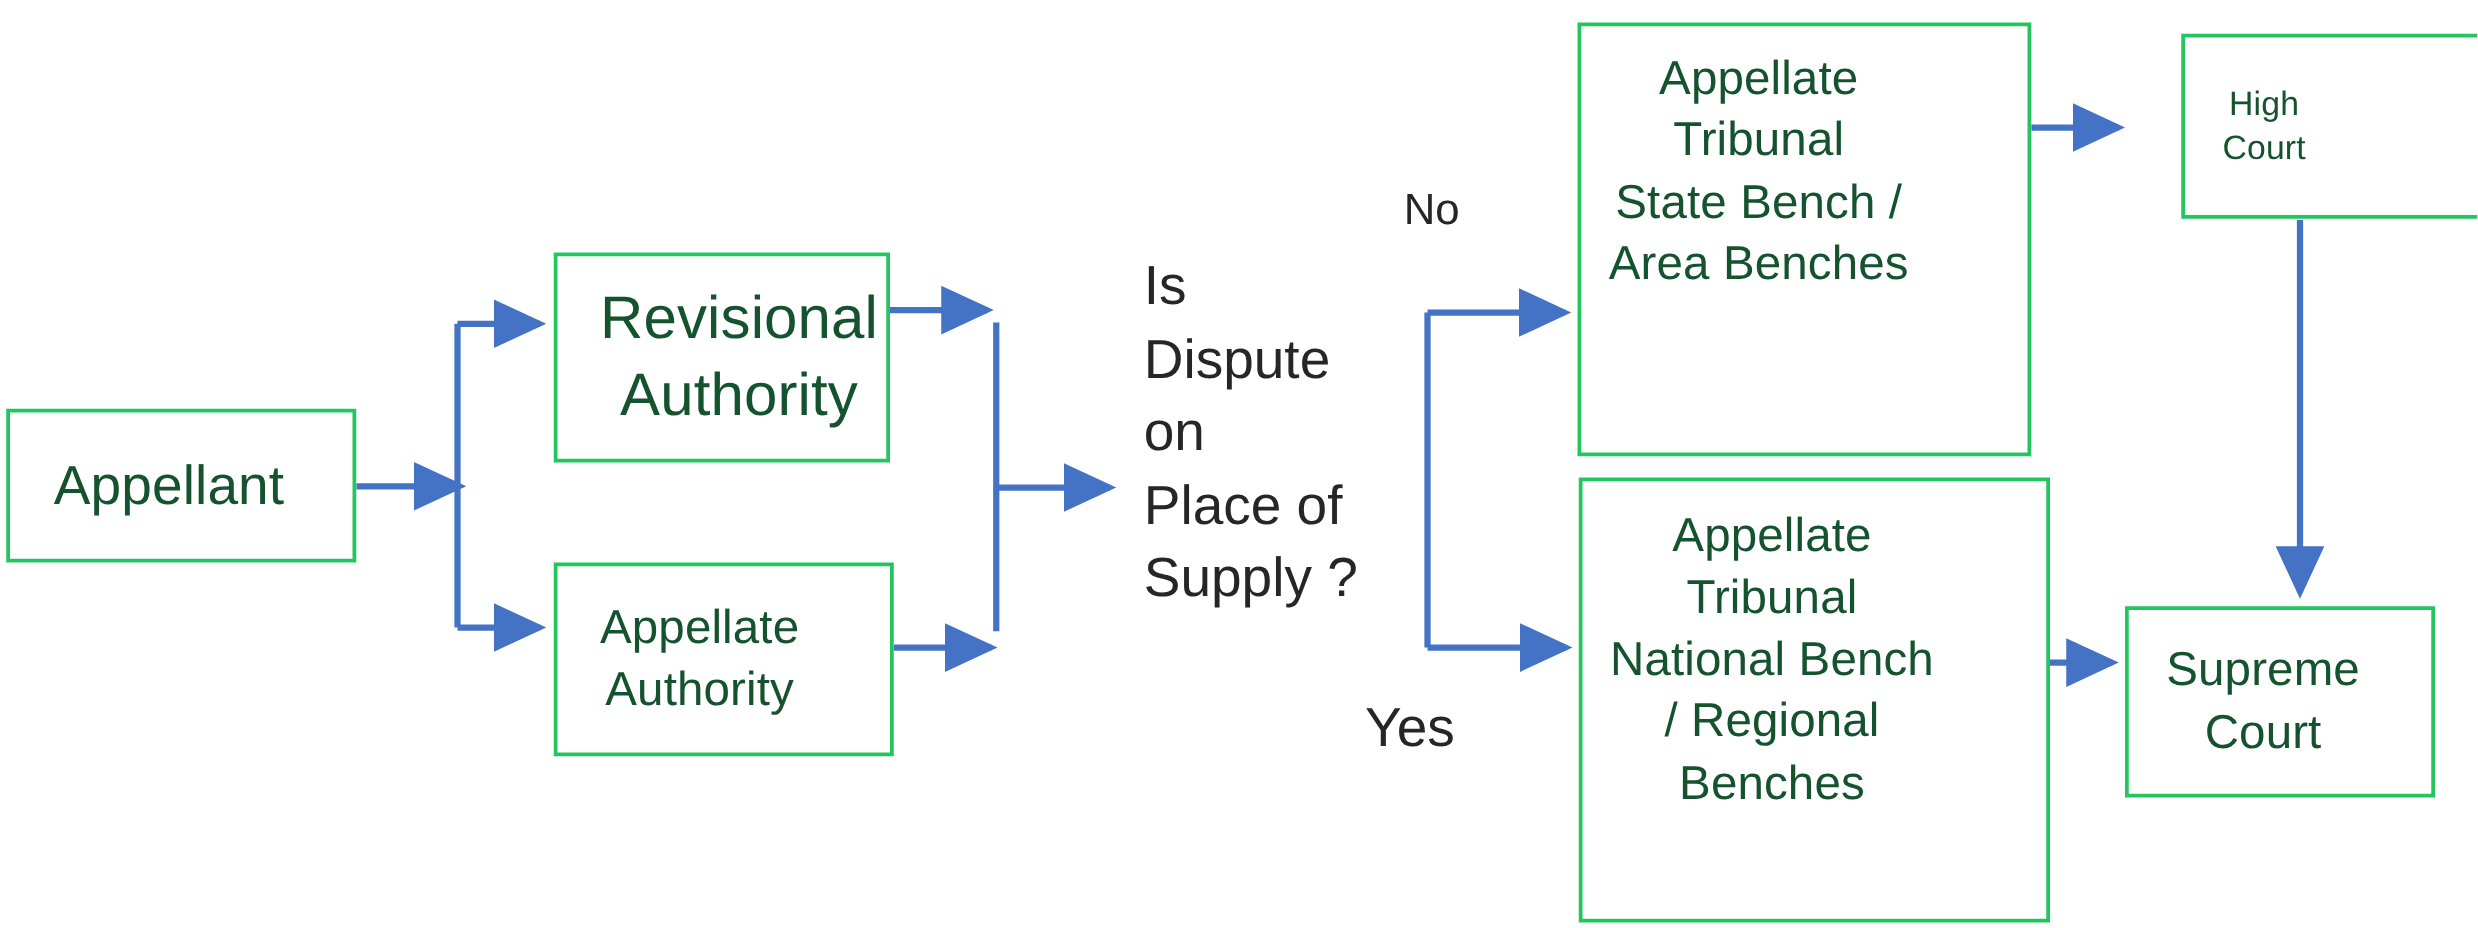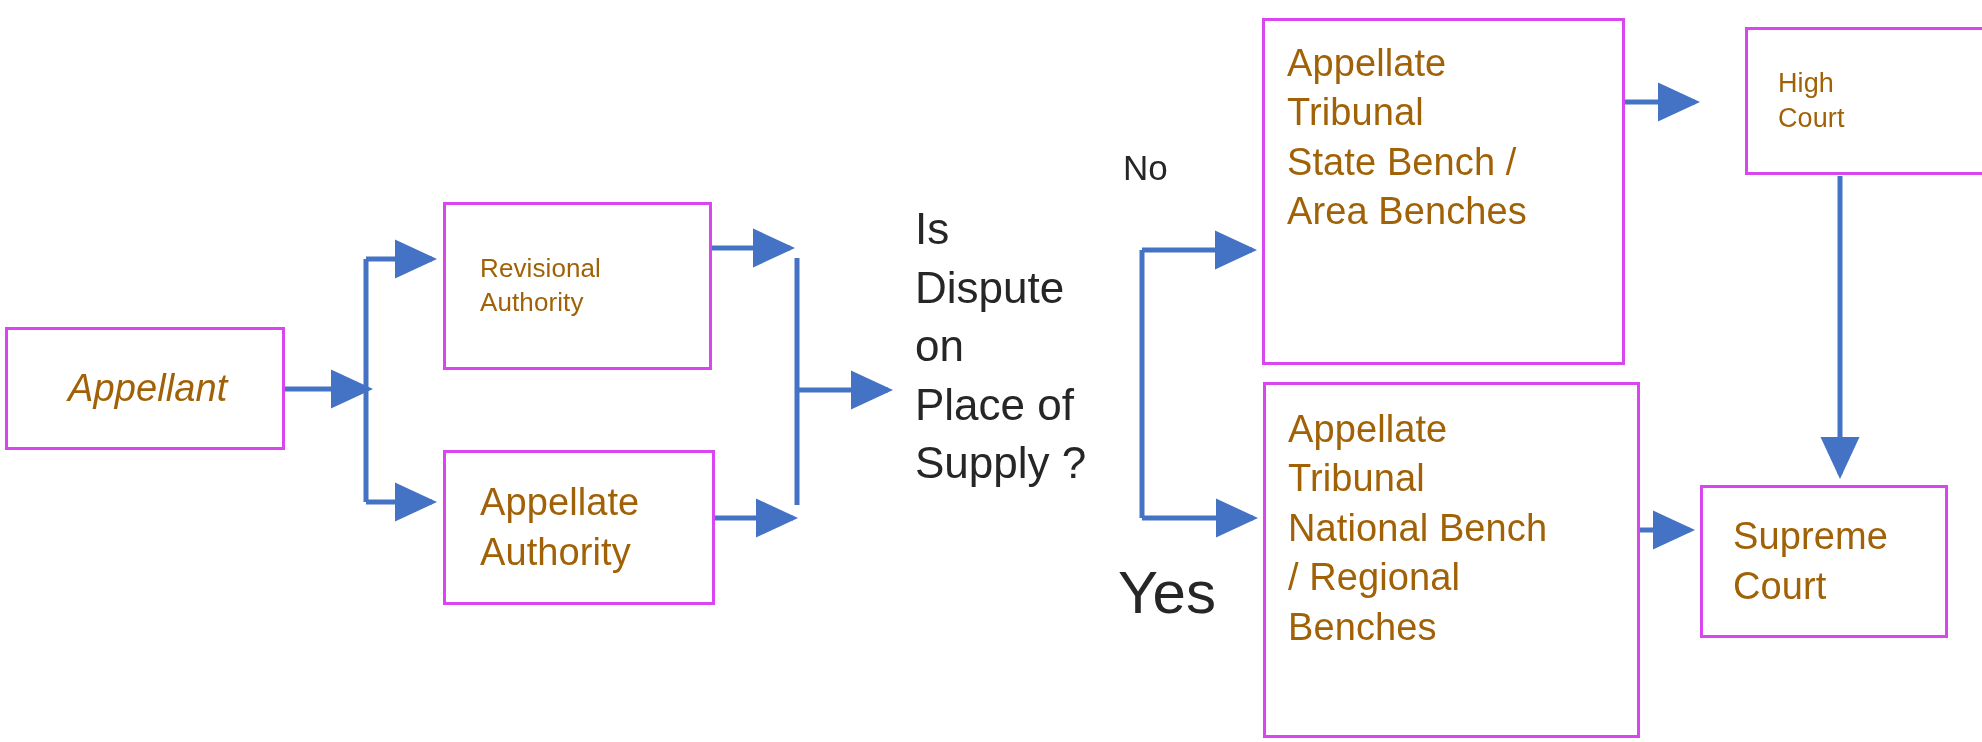--- a/index.html
+++ b/index.html
@@ -5,26 +5,27 @@
   html,body{margin:0;padding:0;background:#ffffff;}
   #canvas{
     position:relative;
     width:1982px;height:742px;
     background:#ffffff;
     font-family:"Liberation Sans", sans-serif;
     overflow:hidden;
   }
   .node{
     position:absolute;
-    border:3px solid #d946ef;
+    border:3px solid #22c55e;
     background:#ffffff;
     box-sizing:border-box;
-    color:#a16207;
+    color:#14532d;
     display:flex;
     align-items:center;
+    text-align:center;
   }
   .node .label{
     white-space:pre-line;
     line-height:1.30;
     letter-spacing:0.1px;
   }
   .plain-text{
     position:absolute;
     color:#262626;
     white-space:pre-line;
@@ -104,43 +105,43 @@
 
     <g>
       <path d="M1840,176 L1840,474" stroke="#4472C4" stroke-width="5" fill="none" marker-end="url(#ah)"></path>
     </g>
 
     <g>
       <path d="M1640,530 L1690,530" stroke="#4472C4" stroke-width="5" fill="none" marker-end="url(#ah)"></path>
     </g>
   </svg>
 
-  <div class="node" style="left:5px;top:327px;width:280px;height:123px;padding-left:60px;font-size:38px;font-style:italic;">
+  <div class="node" style="left:5px;top:327px;width:280px;height:123px;padding-left:35px;font-size:44px;">
     <span class="label">Appellant</span>
   </div>
 
-  <div class="node" style="left:443px;top:202px;width:269px;height:168px;padding-left:34px;font-size:26px;">
+  <div class="node" style="left:443px;top:202px;width:269px;height:168px;padding-left:34px;font-size:48px;">
     <span class="label">Revisional
 Authority</span>
   </div>
 
   <div class="node" style="left:443px;top:450px;width:272px;height:155px;padding-left:34px;font-size:38px;">
     <span class="label">Appellate
 Authority</span>
   </div>
 
   <div class="plain-text" style="left:915px;top:200px;width:210px;font-size:44px;">Is
 Dispute
 on
 Place of
 Supply  ?</div>
 
   <div class="edge-label" style="left:1123px;top:148px;font-size:35px;">No</div>
 
-  <div class="edge-label" style="left:1118px;top:558px;font-size:60px;">Yes</div>
+  <div class="edge-label" style="left:1092px;top:558px;font-size:44px;">Yes</div>
 
   <div class="node" style="left:1262px;top:18px;width:363px;height:347px;padding-left:22px;font-size:38px;align-items:flex-start;padding-top:18px;">
     <span class="label">Appellate
 Tribunal
 State Bench /
 Area Benches</span>
   </div>
 
   <div class="node" style="left:1705px;top:27px;width:270px;height:148px;padding-left:30px;font-size:27px;margin-left:40px;">
     <span class="label">High

